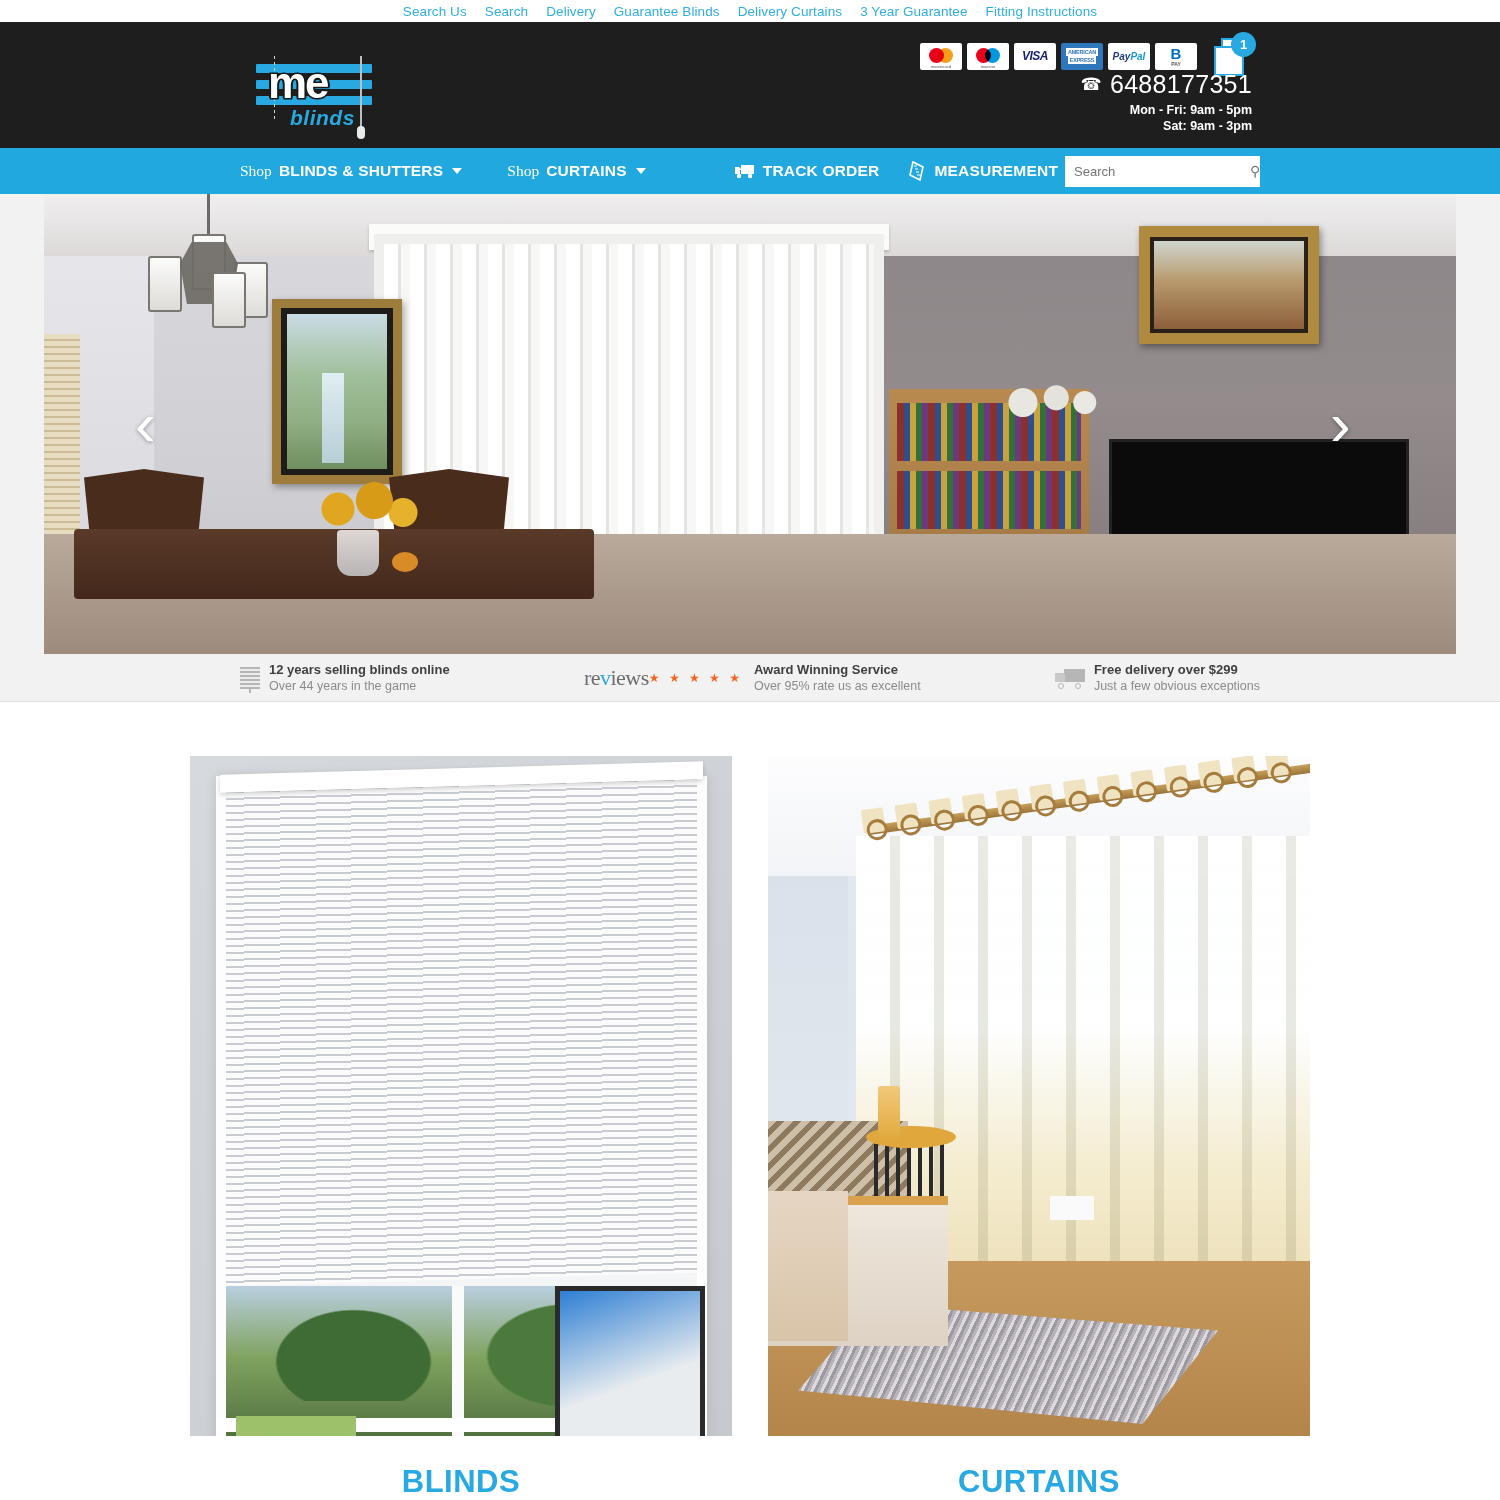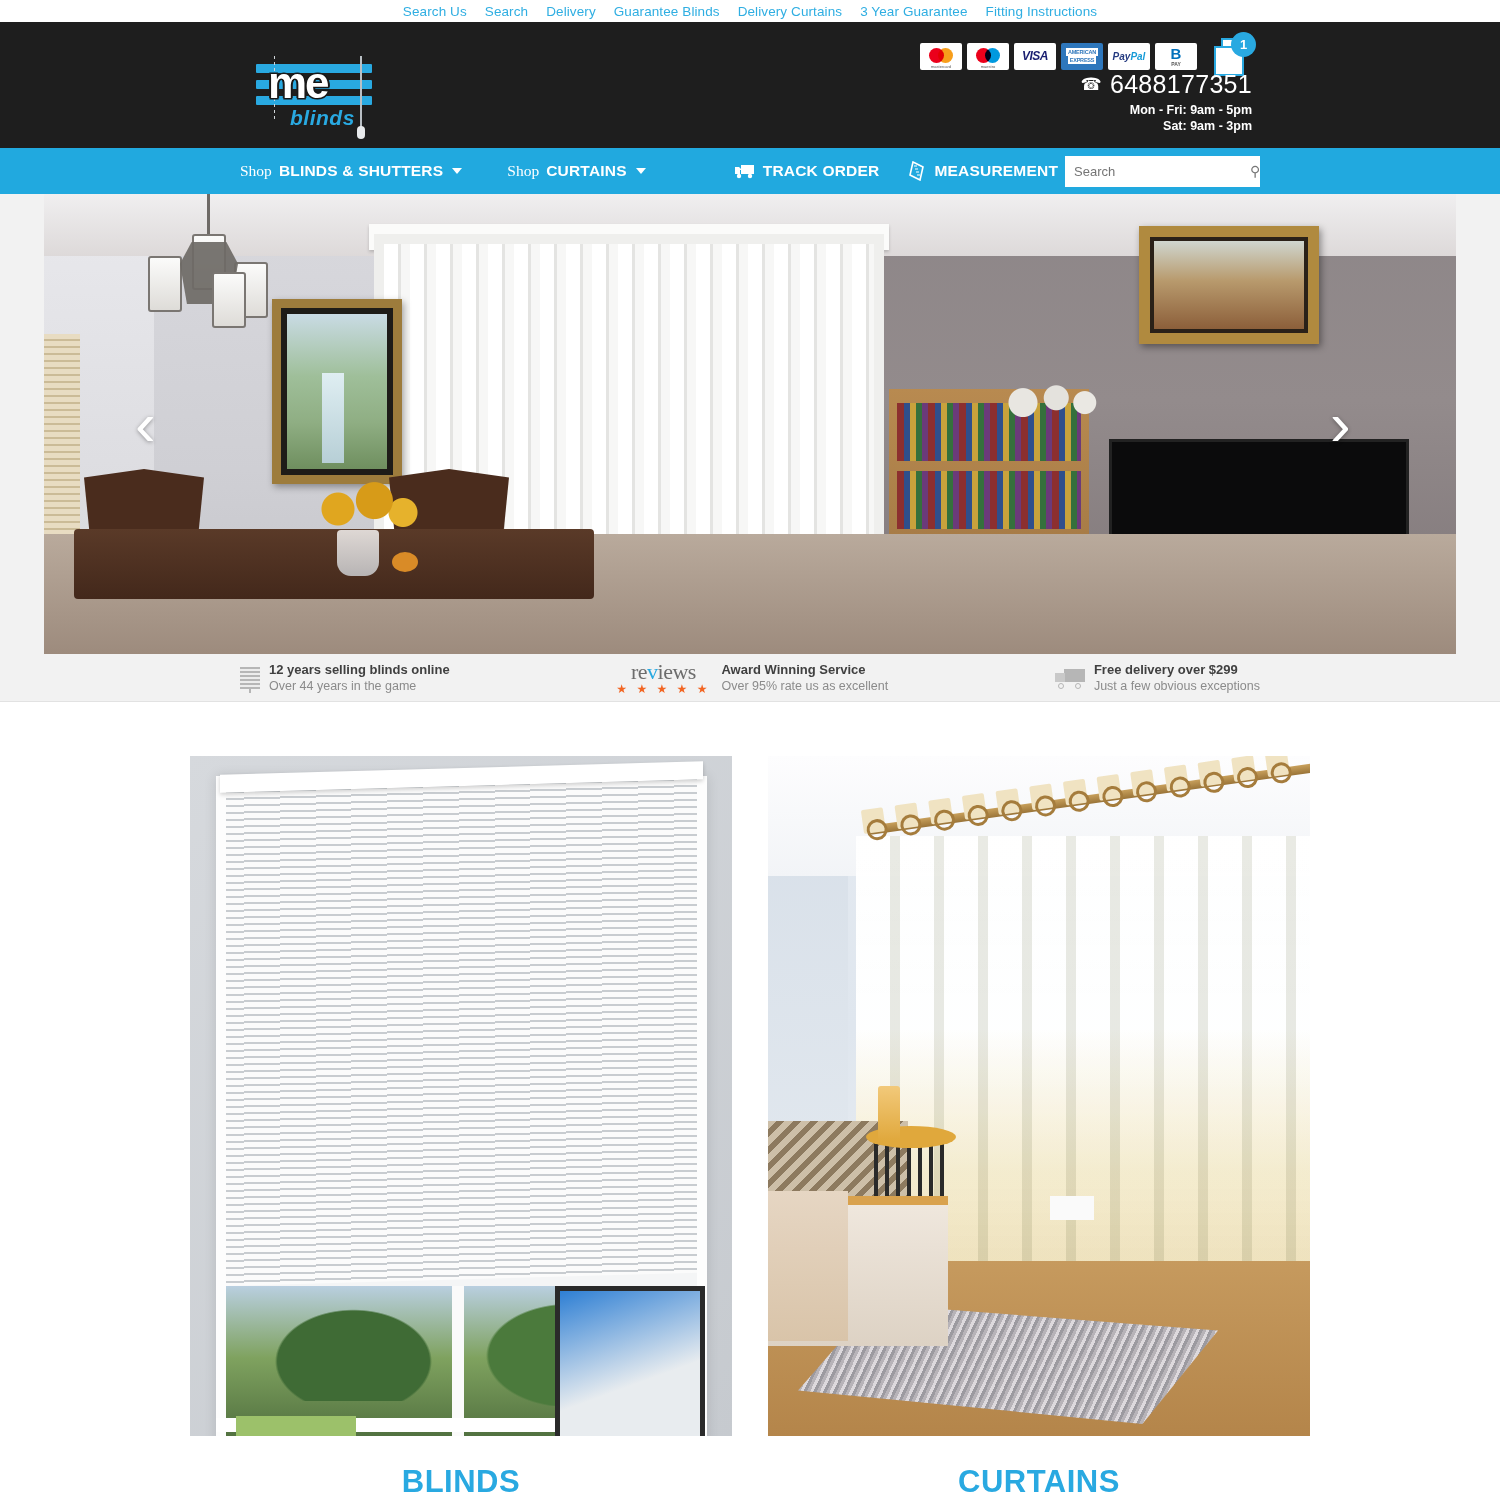--- a/index.html
+++ b/index.html
@@ -321,21 +321,21 @@
     background: repeating-linear-gradient(to bottom,#b6b6b6 0 2px, #ececec 2px 4px);
     position: relative;
   }
   .ic-blind::after { content:""; position:absolute; left:9px; bottom:-4px; width:2px; height:5px; background:#b6b6b6; }
   .ic-truck { width: 30px; height: 22px; position: relative; }
   .ic-truck .body { position:absolute; right:0; top:2px; width:21px; height:13px; background:#b6b6b6; }
   .ic-truck .cab { position:absolute; left:0; top:6px; width:10px; height:9px; background:#c9c9c9; }
   .ic-truck .w1,.ic-truck .w2 { position:absolute; bottom:0; width:6px; height:6px;
      border-radius:50%; border:1.5px solid #b6b6b6; background:#f2f2f2; }
   .ic-truck .w1 { left:3px; } .ic-truck .w2 { right:4px; }
-  .reviews-logo { display:flex; flex-direction:column; align-items:center; margin-right:2px; }
+  .reviews-logo { display:flex; flex-direction:row; align-items:center; margin-right:2px; }
   .reviews-logo .rw {
     font-family: "Liberation Serif", serif;
     font-size: 22px; color: #6d6d6d; line-height: 22px; letter-spacing: -.5px;
   }
   .reviews-logo .rw b { color:#29a9e1; font-weight:400; }
   .reviews-logo .stars { color:#f26522; font-size: 12px; letter-spacing: 3px; line-height:12px; }
 
   
   .cats {
     width: 1120px; margin: 0 auto;

